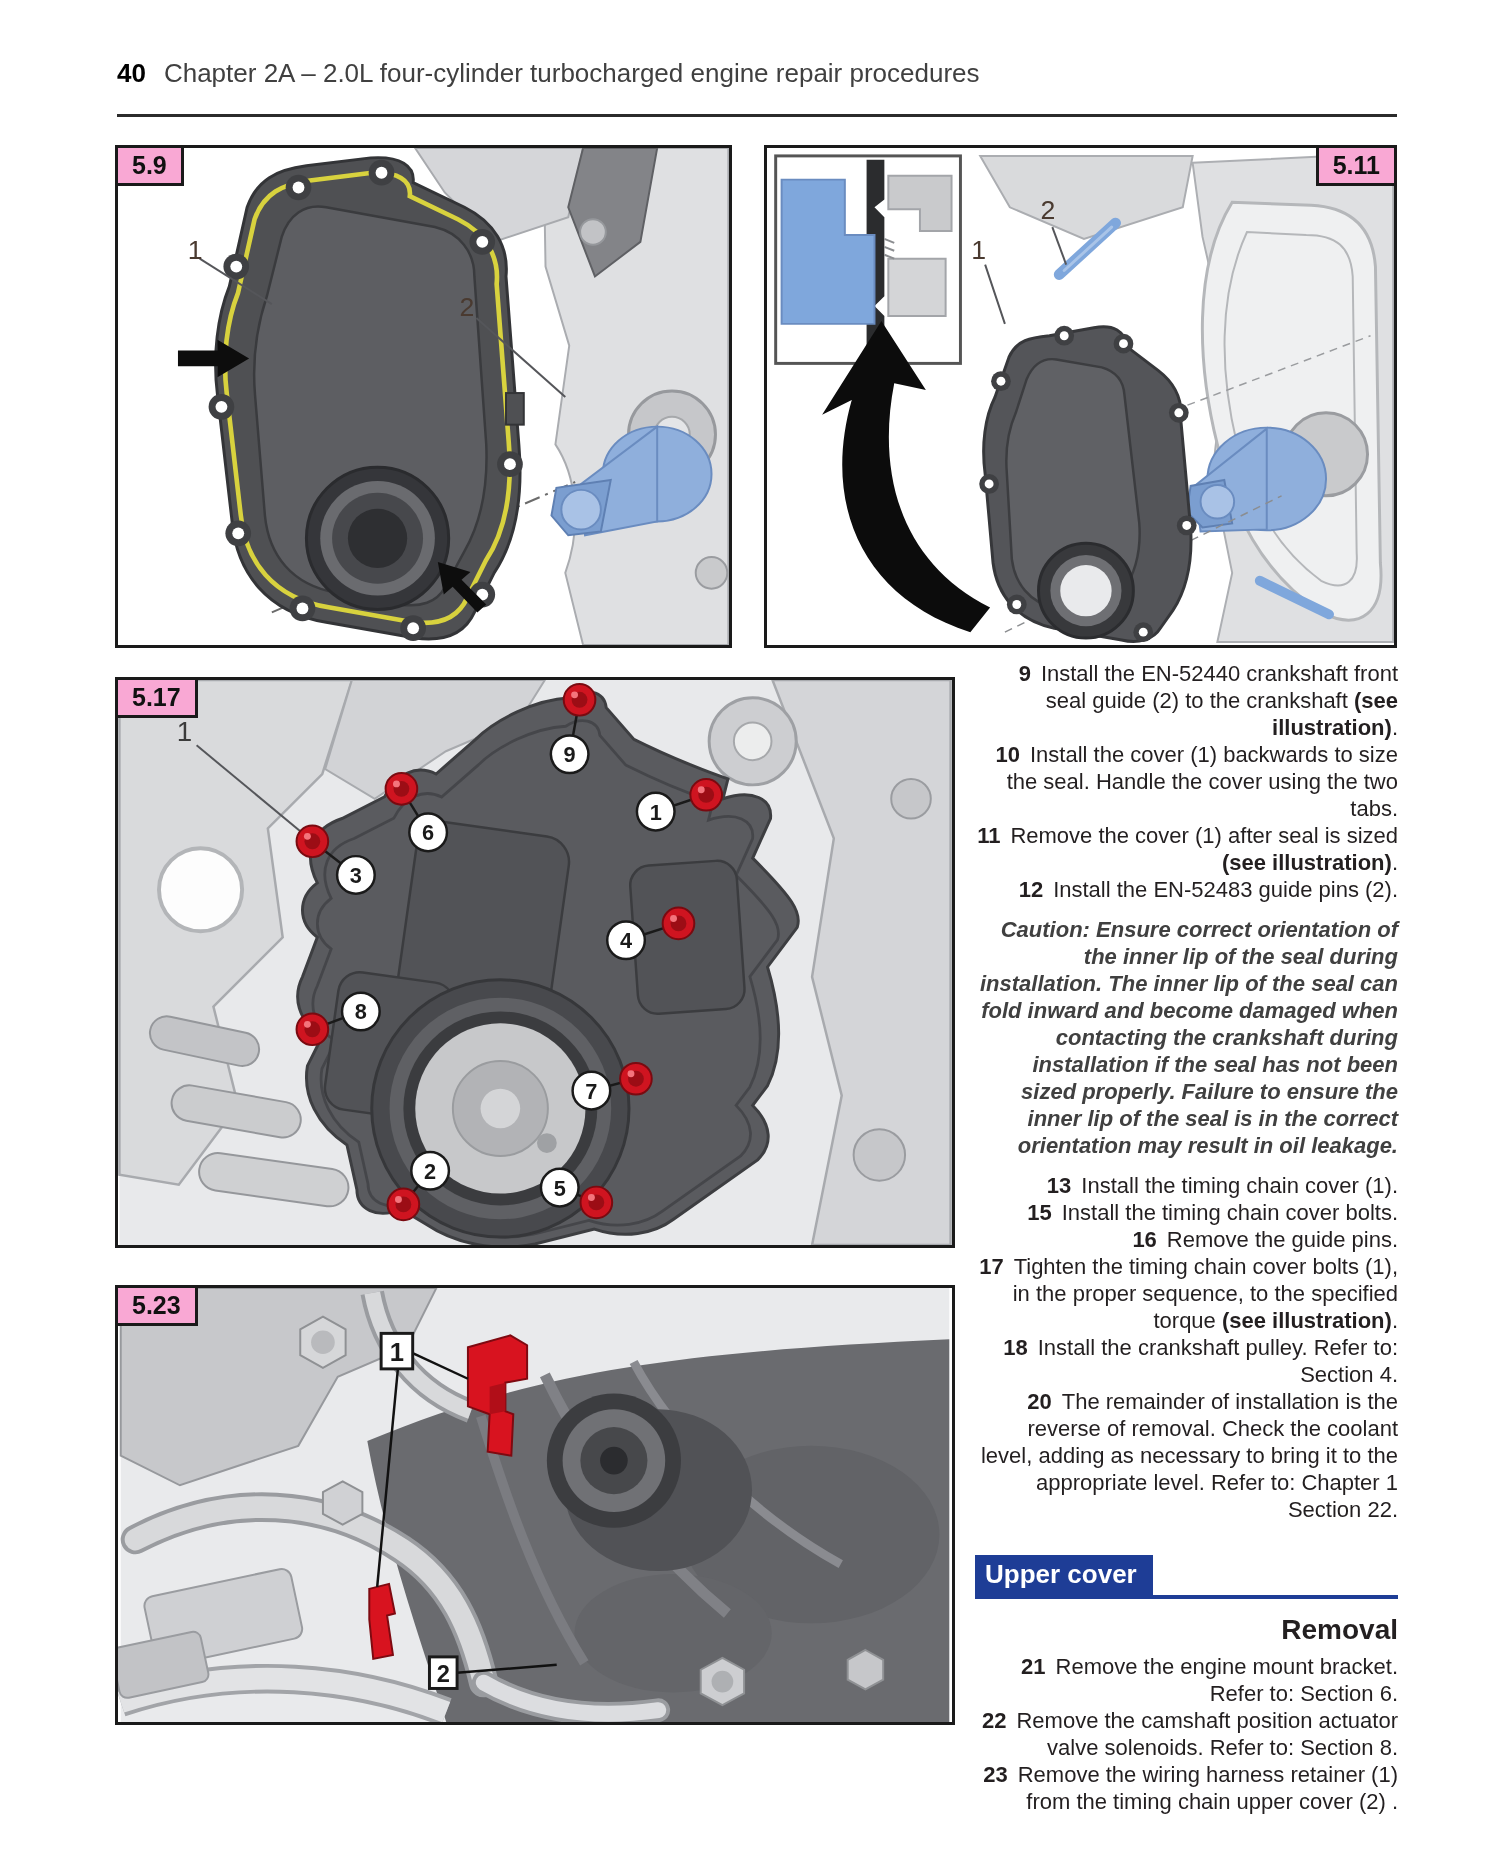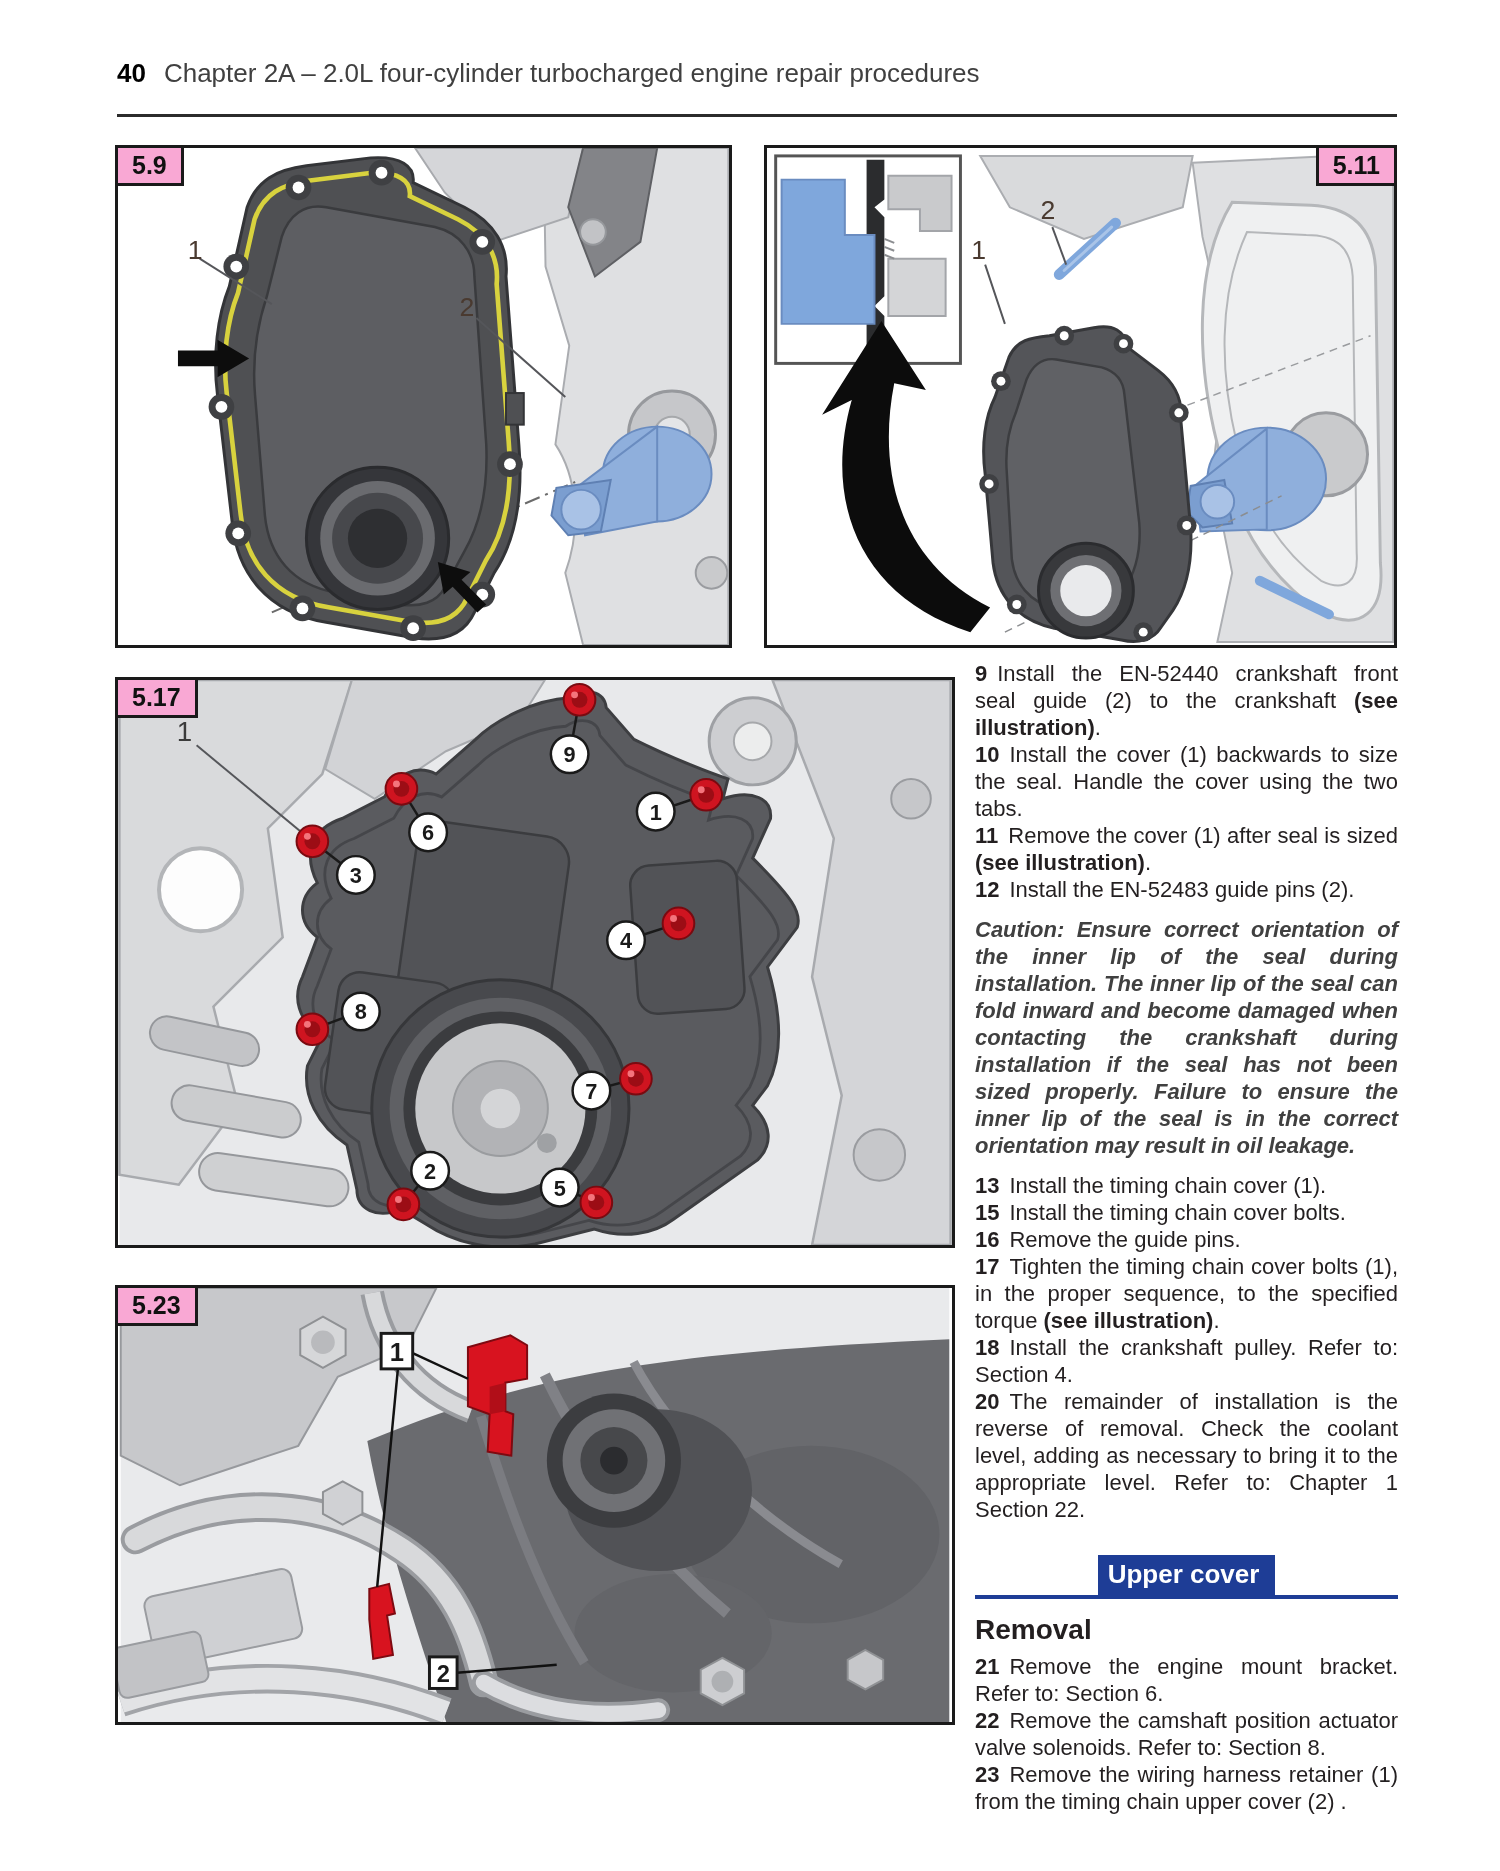--- a/index.html
+++ b/index.html
@@ -13,25 +13,25 @@
   
   .fig{position:absolute;background:#ffffff;border:3px solid #1a1a1a;box-sizing:border-box;}
   .fig svg{display:block;width:100%;height:100%;}
   .fig-label{position:absolute;background:#f9a8d4;border:3px solid #1a1a1a;
              font-weight:bold;font-size:25px;color:#111;padding:3px 14px;line-height:1.15;}
   .fl-tl{left:-3px;top:-3px;}
   .fl-tr{right:-3px;top:-3px;}
   
   .col{position:absolute;left:975px;top:660px;width:423px;font-size:22px;line-height:27px;
        text-align:justify;color:#231f20;}
-  .col p{margin:0;}
+  .col p{margin:0;text-align:right;}
   .step b.num{padding-right:10px;}
   .caution{margin-top:13px !important;margin-bottom:13px !important;
            color:#404040;font-weight:bold;font-style:italic;}
-  .sect-wrap{margin-top:32px;border-bottom:4px solid #1e3d96;line-height:0;text-align:center;}
+  .sect-wrap{margin-top:32px;border-bottom:4px solid #1e3d96;line-height:0;text-align:left;}
   .sect-band{display:inline-block;background:#1e3d96;color:#ffffff;font-weight:bold;
              font-size:26px;line-height:1.1;padding:5px 16px 6px 10px;}
   .removal{margin-top:16px !important;margin-bottom:8px !important;
            font-weight:bold;font-size:28px;line-height:30px;text-align:left;}
 </style>
 </head>
 <body>
 
 <div class="page">
 

